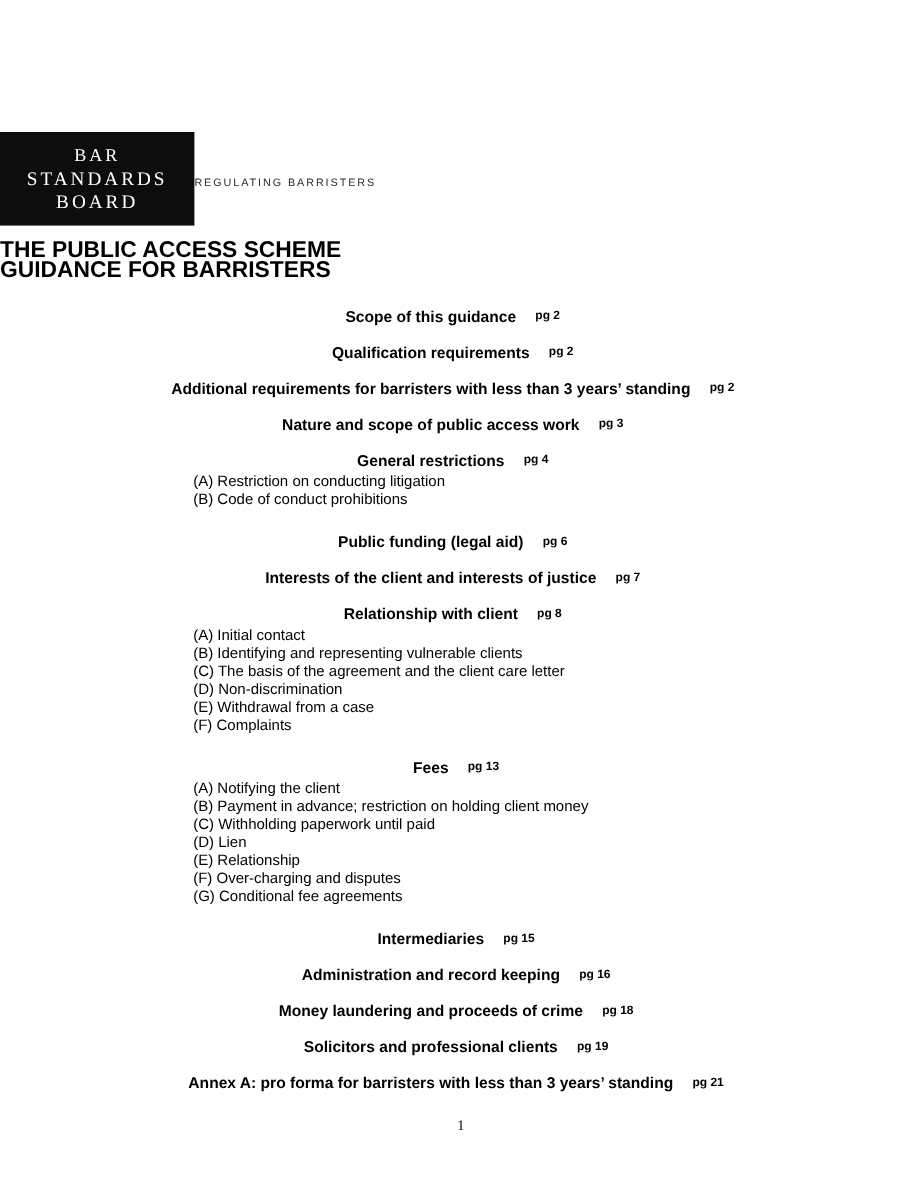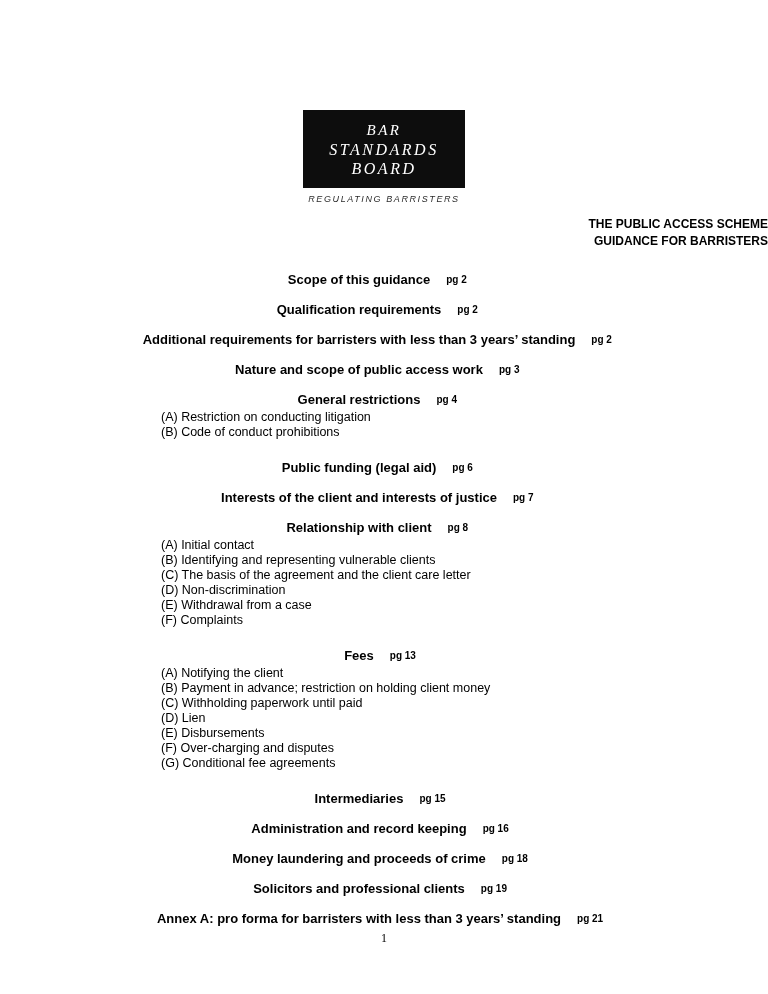--- a/index.html
+++ b/index.html
@@ -19,24 +19,23 @@
     width: 768px;
     height: 994px;
     box-sizing: border-box;
     padding: 0;
     position: relative;
   }
   
   .logo-wrap {
     width: 100%;
     display: flex;
-    flex-direction: column;
+    flex-direction: row;
     align-items: center;
     padding-top: 110px;
-    font-style: italic;
   }
   .logo-box {
     background: #0d0d0d;
     width: 162px;
     height: 78px;
     display: flex;
     flex-direction: column;
     align-items: center;
     justify-content: center;
     color: #ffffff;
@@ -52,22 +51,22 @@
   .logo-tagline {
     margin-top: 6px;
     font-size: 9px;
     letter-spacing: 1.6px;
     color: #2b2b2b;
     font-family: "Liberation Sans", sans-serif;
     text-align: right;
   }
   
   .doc-title {
-    text-align: right;
-    font-size: 12px;
+    text-align: left;
+    font-size: 19px;
     font-weight: bold;
     line-height: 17px;
     margin-top: 12px;
   }
   
   .toc {
     margin-top: 22px;
     padding-left: 113px;
     padding-right: 105px;
   }
@@ -199,21 +198,21 @@
       <div class="toc-entry entry-gap">
         <div class="toc-row">
           <div class="toc-label">Fees</div>
           <div class="toc-page">pg 13</div>
         </div>
         <div class="toc-sub">
           <div class="toc-sub-item">(A) Notifying the client</div>
           <div class="toc-sub-item">(B) Payment in advance; restriction on holding client money</div>
           <div class="toc-sub-item">(C) Withholding paperwork until paid</div>
           <div class="toc-sub-item">(D) Lien</div>
-          <div class="toc-sub-item">(E) Disbursements</div>
+          <div class="toc-sub-item">(E) Relationship</div>
           <div class="toc-sub-item">(F) Over-charging and disputes</div>
           <div class="toc-sub-item">(G) Conditional fee agreements</div>
         </div>
       </div>
       <div class="toc-entry">
         <div class="toc-row">
           <div class="toc-label">Intermediaries</div>
           <div class="toc-page">pg 15</div>
         </div>
       </div>

